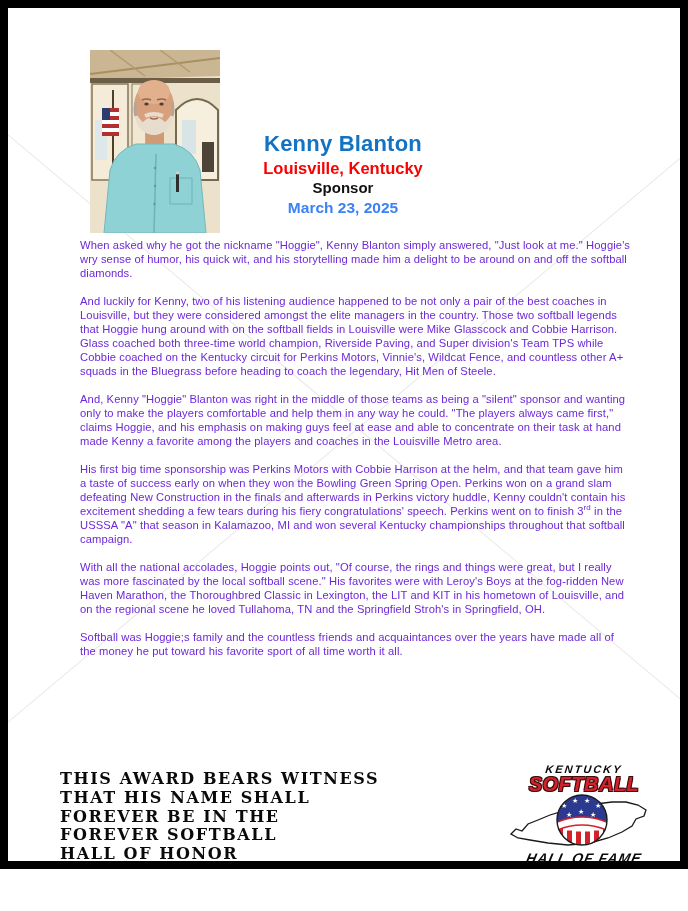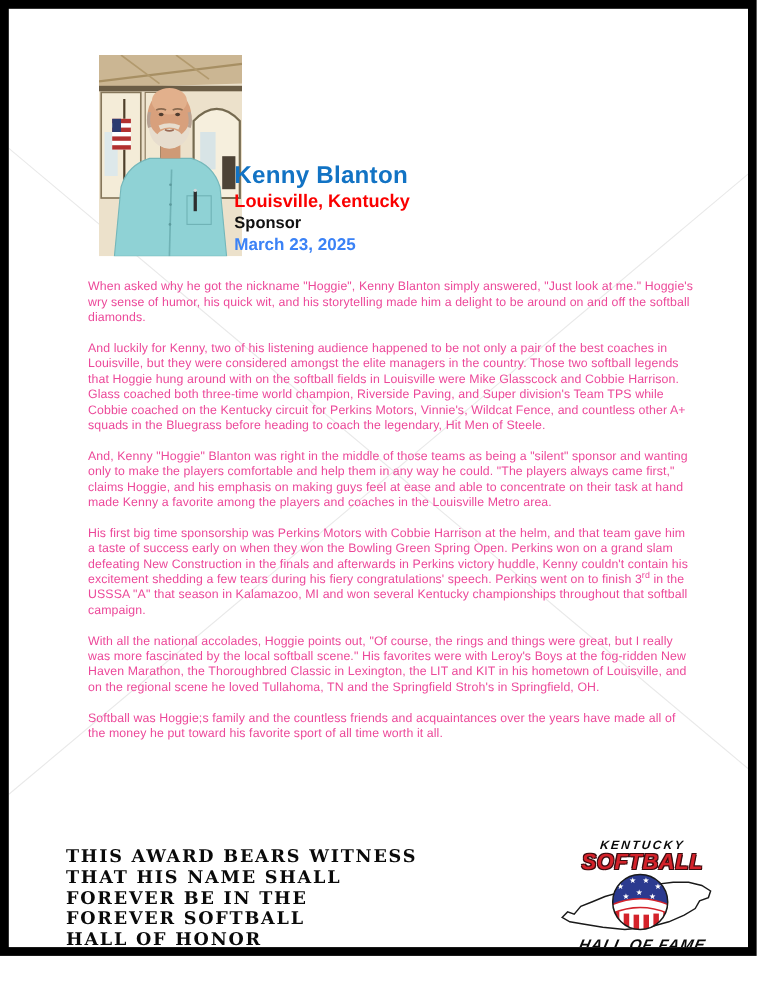--- a/index.html
+++ b/index.html
@@ -7,27 +7,27 @@
   .sheet {
     position:absolute; left:0; top:0; width:688px; height:869px;
     border:8px solid #000; box-sizing:border-box; background:#fff; overflow:hidden;
   }
   .wm { position:absolute; width:1300px; height:1px; background:rgba(90,90,90,0.14); pointer-events:none; }
   .wm1 { left:-300px; top:420px; transform:rotate(40deg); }
   .wm2 { left:-300px; top:420px; transform:rotate(-40deg); }
 
   .photo { position:absolute; left:82px; top:42px; width:130px; height:183px; }
 
-  .header-block { position:absolute; left:205px; top:139px; width:260px; }
+  .header-block { position:absolute; left:205px; top:124px; width:260px; text-align:center; }
   .person-name { font-size:22px; font-weight:bold; letter-spacing:0.2px; line-height:24px; }
   .person-loc  { font-size:16.5px; font-weight:bold; line-height:20px; margin-top:2px; }
   .person-role { font-size:15px;  font-weight:bold; color:#111; line-height:20px; margin-top:0; }
   .person-date { font-size:15.5px; font-weight:bold; color:#3b82f6; line-height:20px; }
 
-  .body-text { position:absolute; left:72px; top:230px; width:552px; color:#ec4899;margin-top:16px; }
+  .body-text { position:absolute; left:72px; top:230px; width:552px; color:#6d28d9; }
   .body-text p { margin:0 0 14px 0; font-size:11.2px; line-height:14px; letter-spacing:0.1px; }
   .body-text sup { font-size:8px; line-height:0; vertical-align:super; }
 
   .award { position:absolute; left:52px; top:762px; width:300px; text-align:left;
            font-family:"DejaVu Serif", serif; font-weight:bold; color:#0a0a0a; }
   .award .award-line { font-size:16px; line-height:18.8px; letter-spacing:1.6px; white-space:nowrap; }
 
   .logo { position:absolute; left:500px; top:755px; width:152px; text-align:center; }
   .logo-kentucky { font-size:11px; font-weight:bold; font-style:italic; letter-spacing:2px;
                    color:#0a0a0a; transform:skewX(-6deg); }

